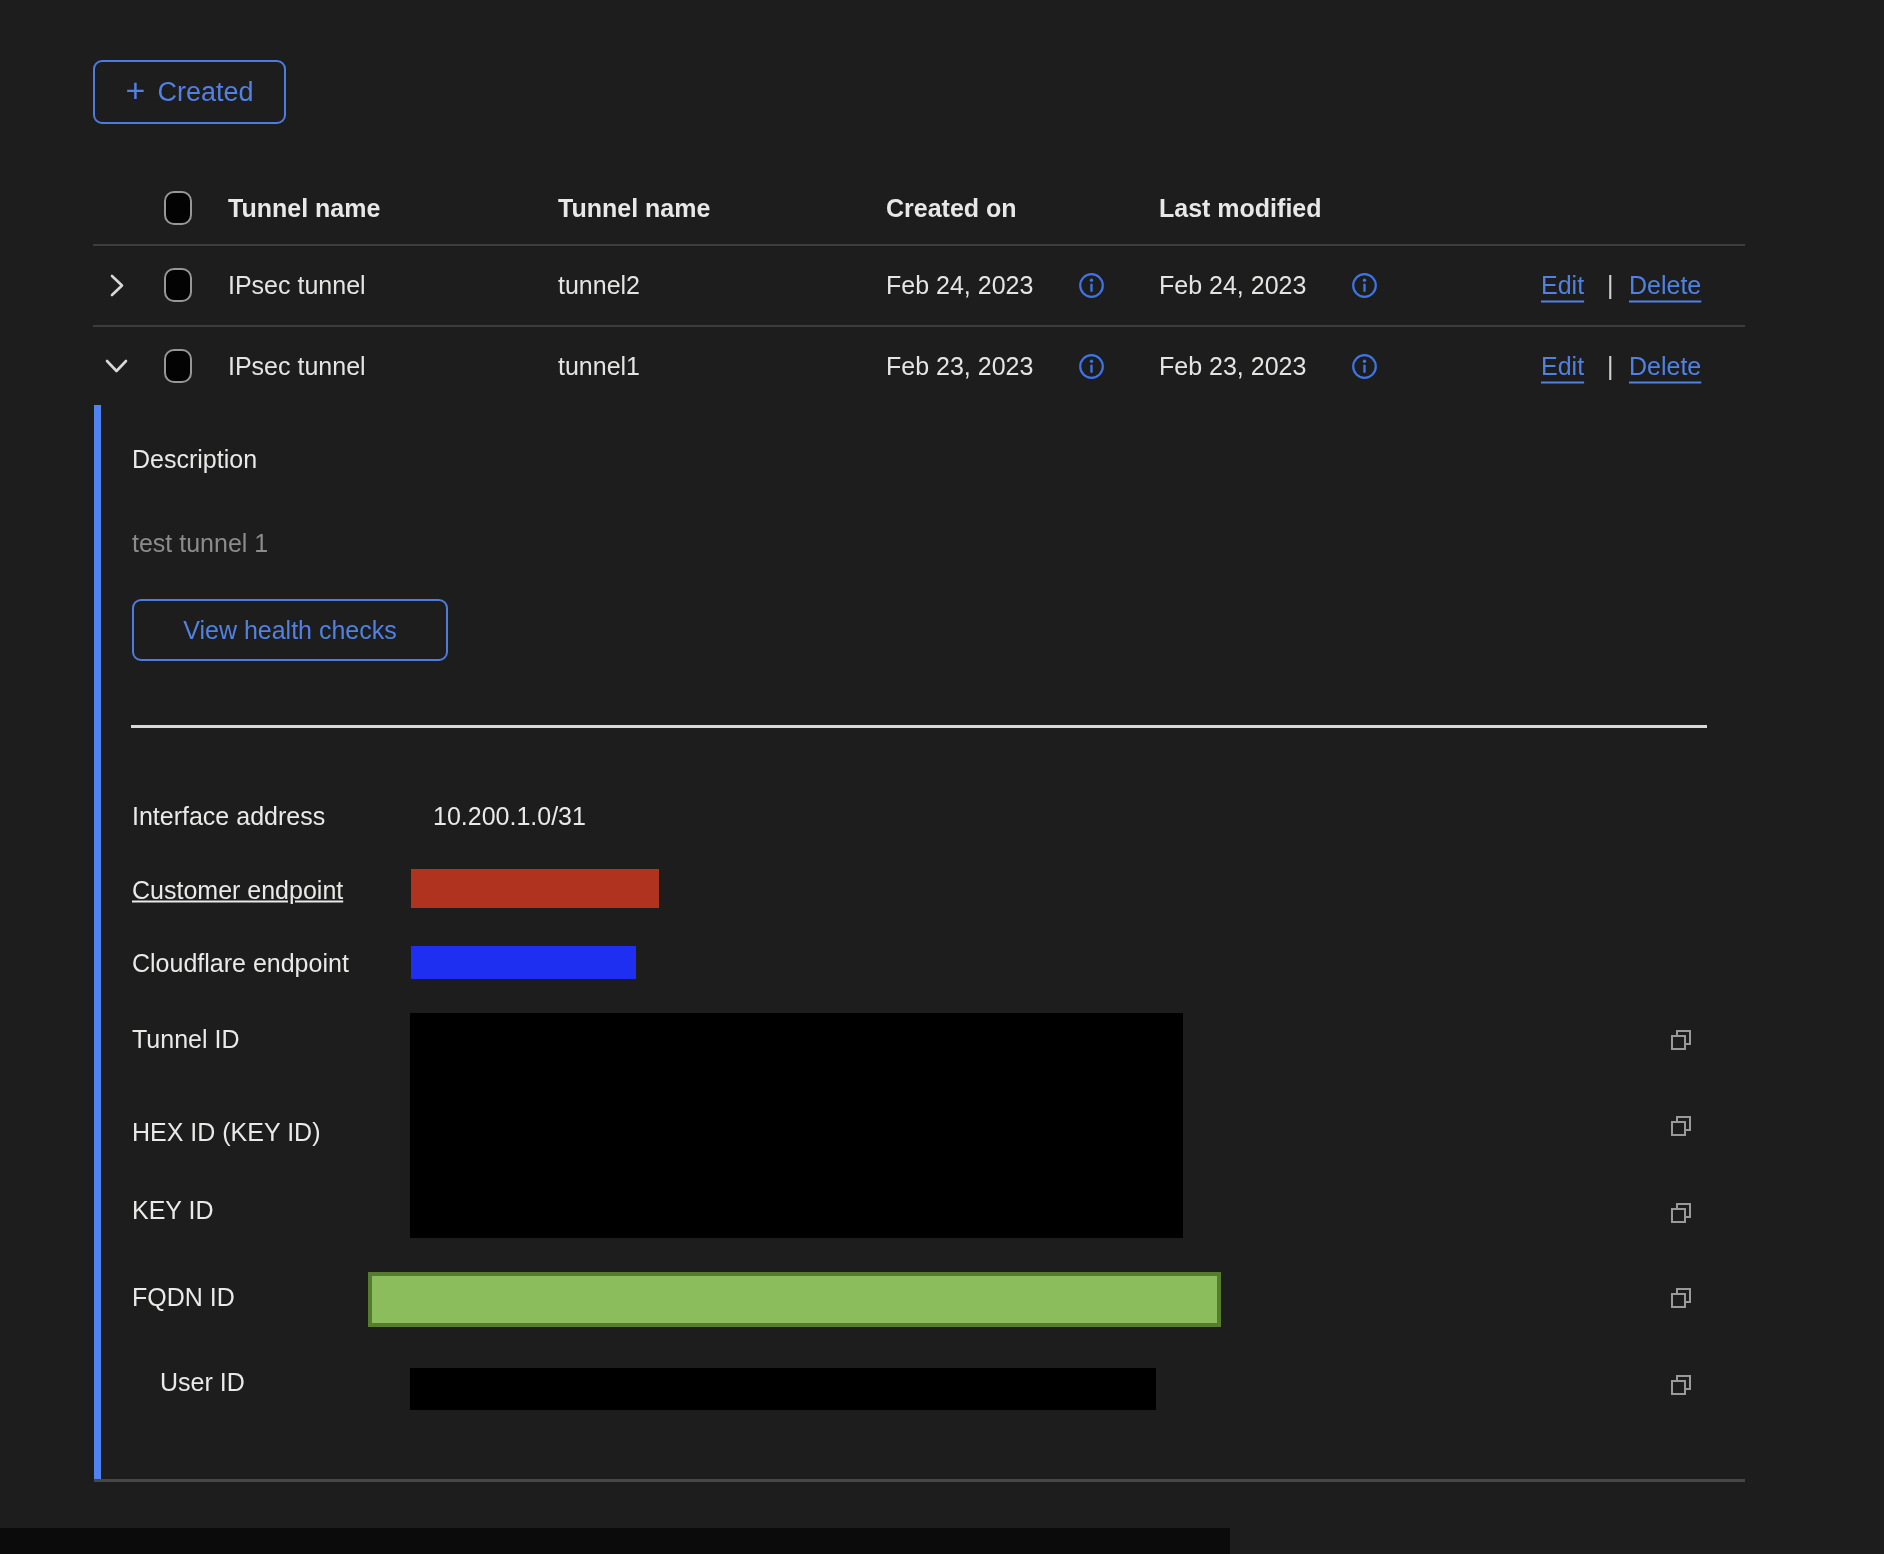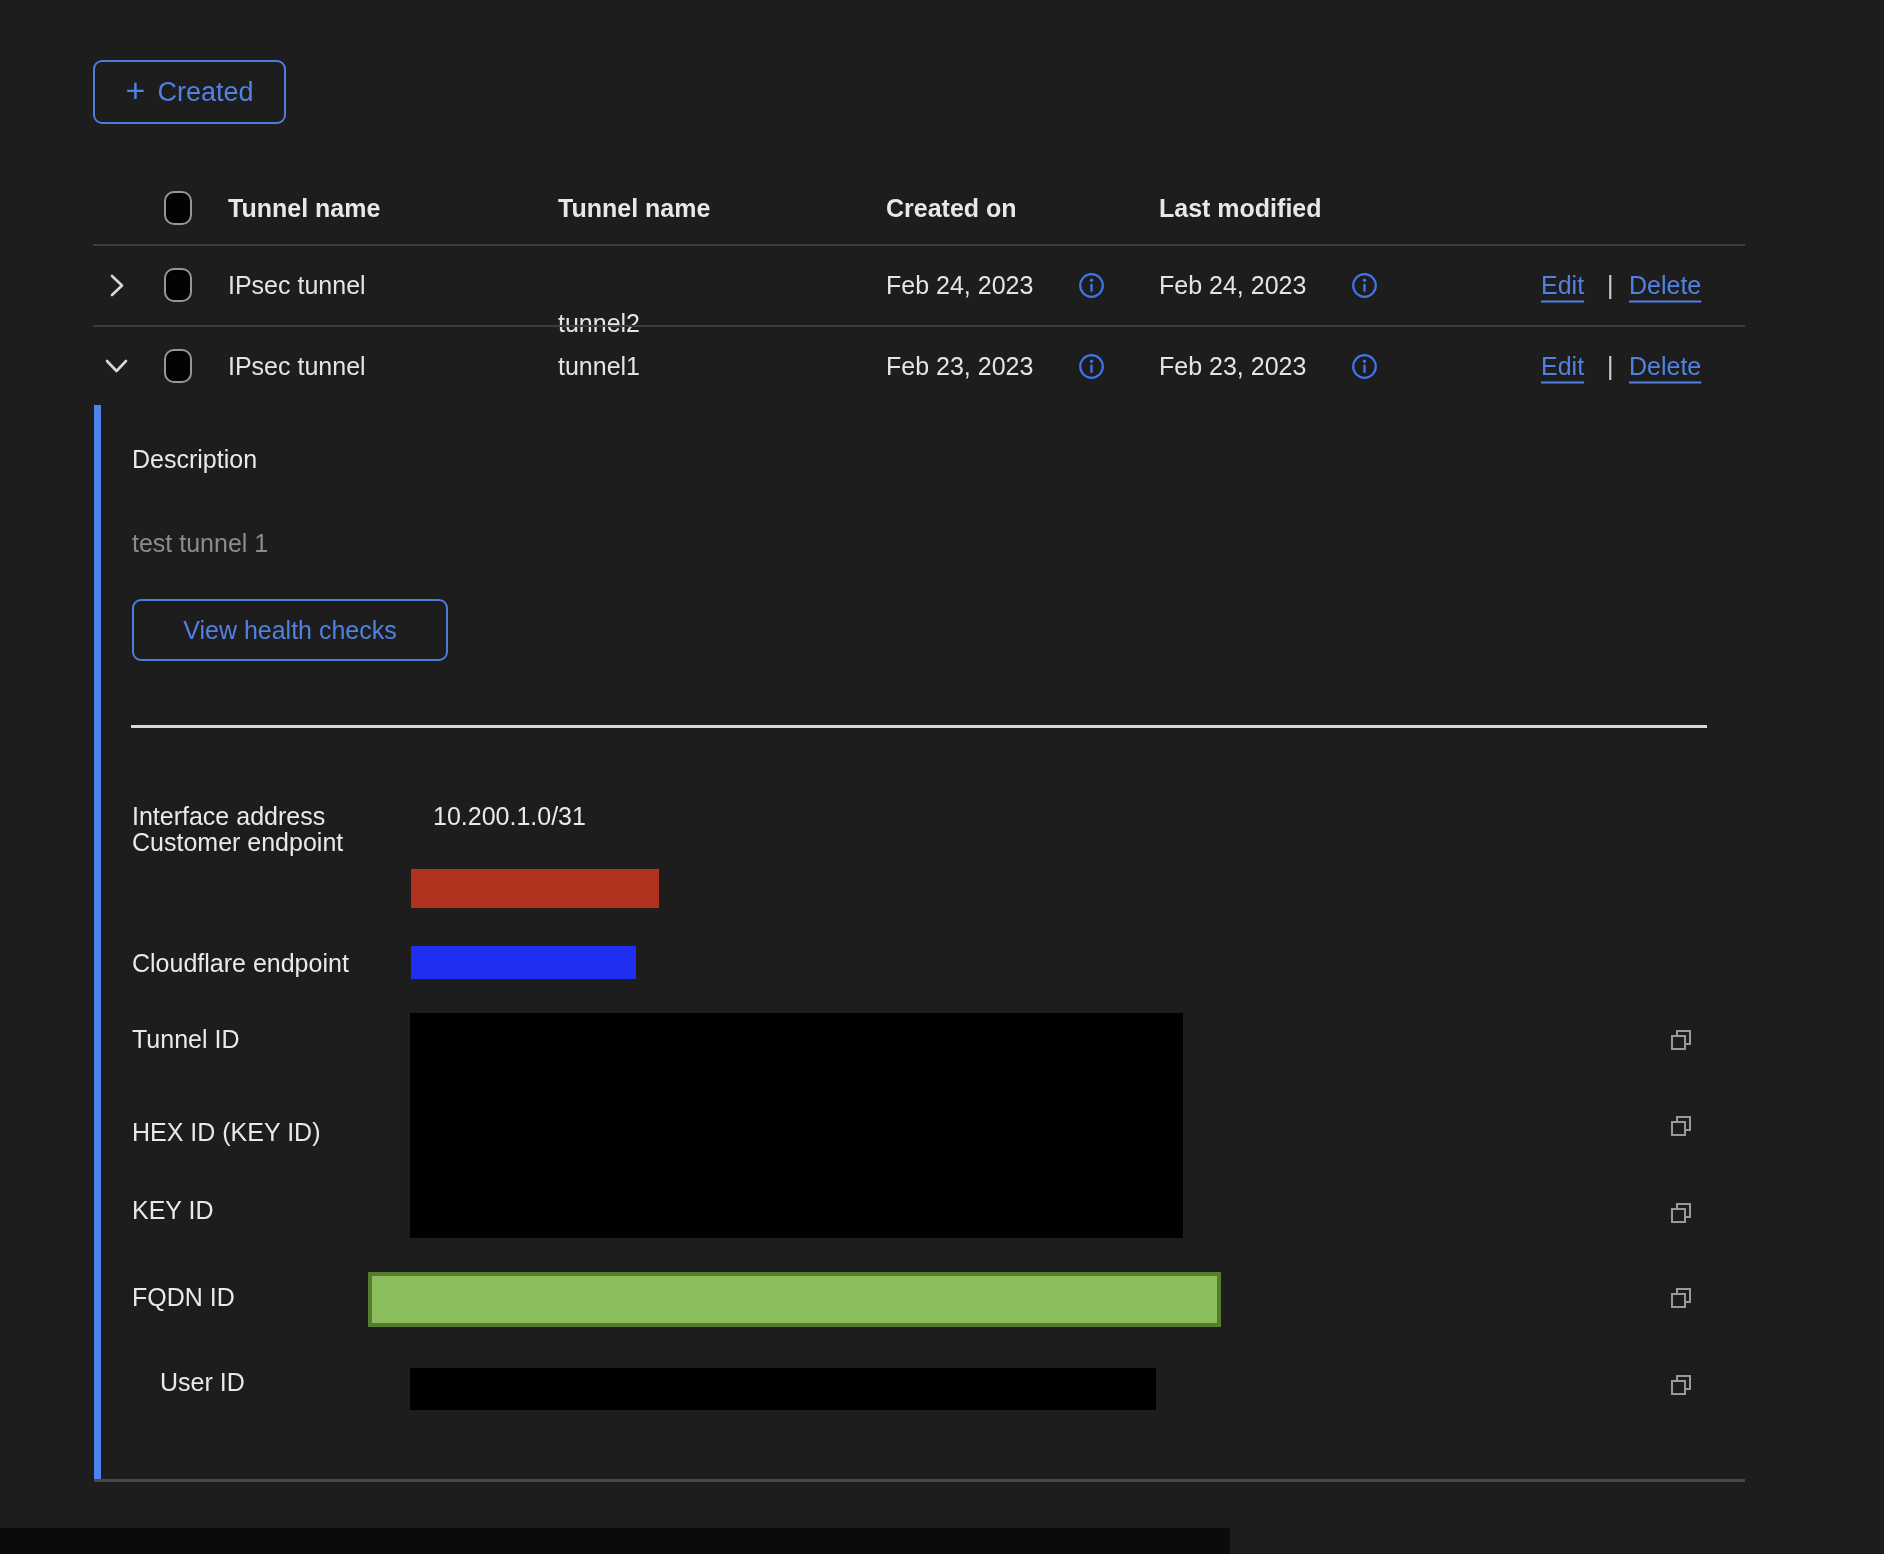--- a/index.html
+++ b/index.html
@@ -70,21 +70,21 @@
   <div class="th" style="left:886px;">Created on</div>
   <div class="th" style="left:1159px;">Last modified</div>
   <div class="hline" style="left:93px; top:244px; width:1652px;"></div>
 
   <div>
     <svg class="chev" style="left:106px; top:272px;" width="22" height="27" viewBox="0 0 22 27">
       <polyline points="6,4 16,13.5 6,23" fill="none" stroke="#d8d8d8" stroke-width="2.6" stroke-linecap="round" stroke-linejoin="round"></polyline>
     </svg>
     <div class="checkbox" style="left:164px; top:268px;"></div>
     <div class="cell vc" style="left:228px; top:285px;">IPsec tunnel</div>
-    <div class="cell vc" style="left:558px; top:285px;margin-top:38px;">tunnel2</div>
+    <div class="cell vc" style="left:558px; top:285px;">tunnel2</div>
     <div class="cell vc" style="left:886px; top:285px;">Feb 24, 2023</div>
     <svg class="info" style="left:1078px; top:272px;" width="27" height="27" viewBox="0 0 27 27">
       <circle cx="13.5" cy="13.5" r="11.3" fill="none" stroke="#3f74e8" stroke-width="2.2"></circle>
       <circle cx="13.5" cy="8.3" r="1.7" fill="#3f74e8"></circle>
       <rect x="12.3" y="11.6" width="2.4" height="8.4" rx="1.2" fill="#3f74e8"></rect>
     </svg>
     <div class="cell vc" style="left:1159px; top:285px;">Feb 24, 2023</div>
     <svg class="info" style="left:1351px; top:272px;" width="27" height="27" viewBox="0 0 27 27">
       <circle cx="13.5" cy="13.5" r="11.3" fill="none" stroke="#3f74e8" stroke-width="2.2"></circle>
       <circle cx="13.5" cy="8.3" r="1.7" fill="#3f74e8"></circle>
@@ -127,21 +127,21 @@
 
   <button class="btn health-btn">
     <span>View health checks</span>
   </button>
 
   <div class="white-divider"></div>
 
   <div class="label vc" style="top:816px;">Interface address</div>
   <div class="abs vc" style="left:433px; top:816px;">10.200.1.0/31</div>
 
-  <div class="label vc" style="top:842px;">Customer endpoint</div>
+  <div class="label vc" style="top:890px;text-decoration:underline;">Customer endpoint</div>
   <div class="redact redact-red"></div>
 
   <div class="label vc" style="top:963px;">Cloudflare endpoint</div>
   <div class="redact redact-blue"></div>
 
   <div class="label vc" style="top:1039px;">Tunnel ID</div>
   <div class="label vc" style="top:1124px;margin-top:8px;">HEX ID (KEY ID)</div>
   <div class="label vc" style="top:1210px;">KEY ID</div>
   <div class="redact redact-black-group"></div>
 

